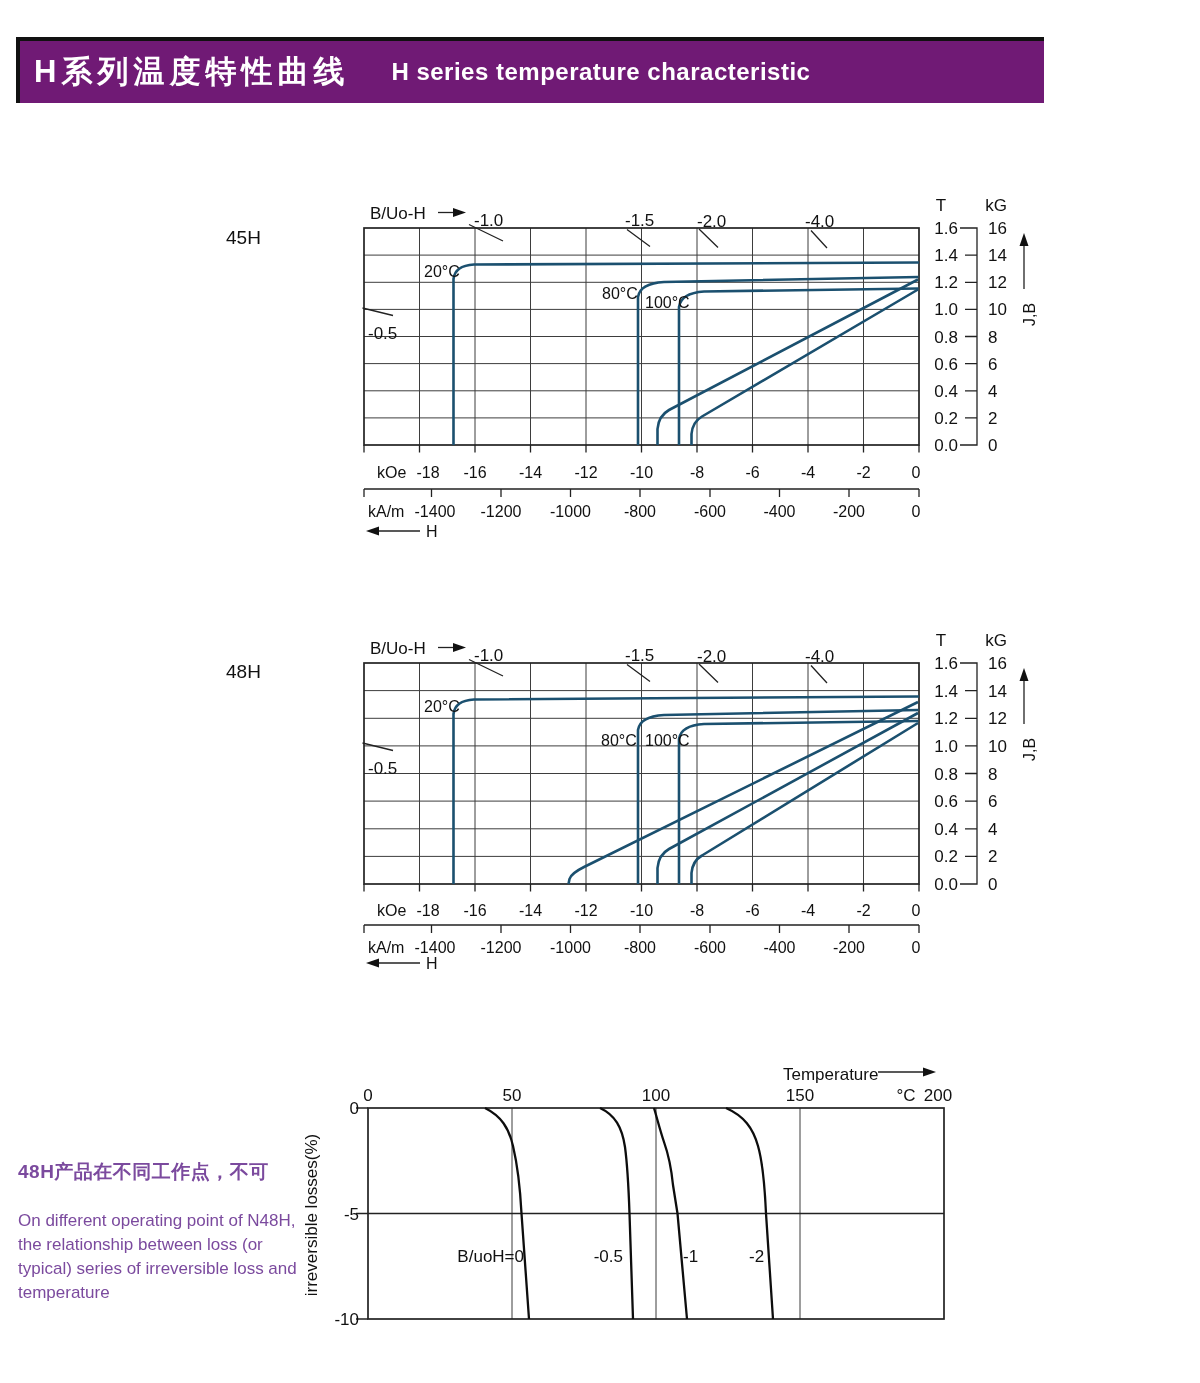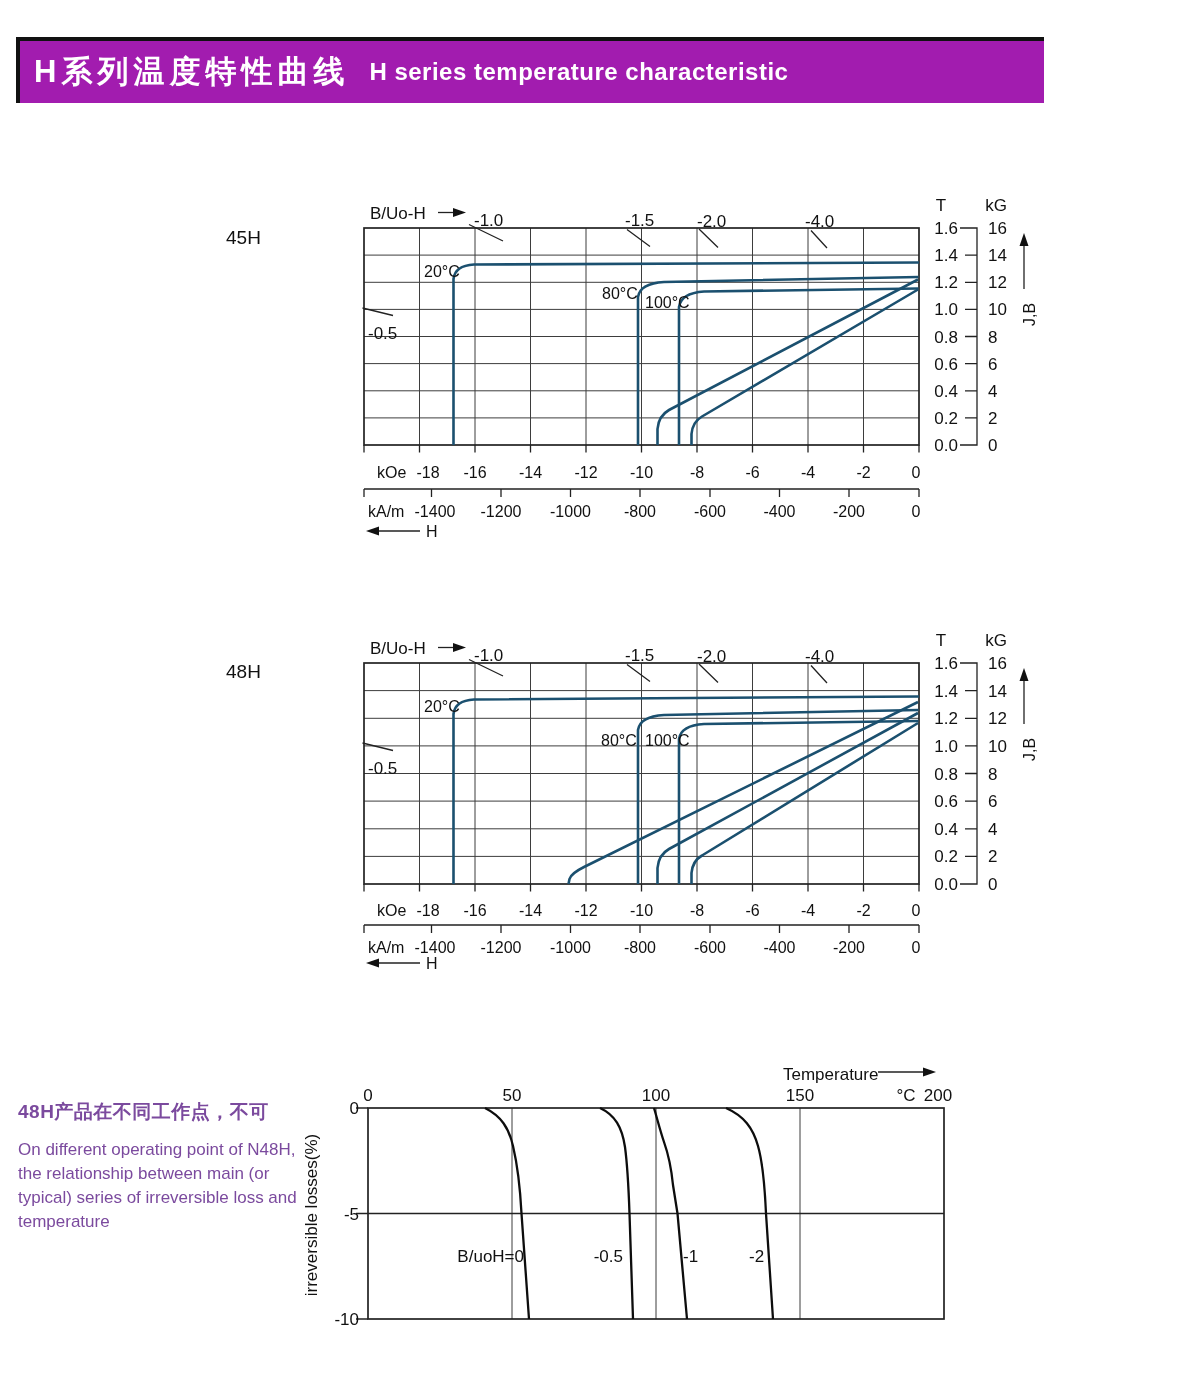--- a/index.html
+++ b/index.html
@@ -1,23 +1,23 @@
 <!DOCTYPE html>
 <html><head>
 <meta charset="utf-8">
 <style>
   html,body{margin:0;padding:0;background:#fff;}
   body{width:1200px;height:1383px;position:relative;font-family:"Liberation Sans",sans-serif;}
-  #banner{position:absolute;left:16px;top:37px;width:1010px;height:62px;background:#a21caf;
+  #banner{position:absolute;left:16px;top:37px;width:1010px;height:62px;background:#701a75;
     border-top:4px solid #111;border-left:4px solid #111;display:flex;align-items:center;padding-left:14px;}
   #banner .zh{color:#fff;font-size:31px;font-weight:bold;letter-spacing:5px;}
-  #banner .en{color:#fff;font-size:24px;font-weight:bold;margin-left:20px;letter-spacing:0.5px;}
-  #sidenote{position:absolute;left:18px;top:1099px;width:302px;}
+  #banner .en{color:#fff;font-size:24px;font-weight:bold;margin-left:42px;letter-spacing:0.5px;}
+  #sidenote{position:absolute;left:18px;top:1159px;width:302px;}
   #sidenote .zh{color:#7b4a9e;font-size:19px;font-weight:bold;line-height:26px;letter-spacing:0.5px;}
-  #sidenote .en{color:#7b4a9e;font-size:17px;line-height:24px;margin-top:13px;}
+  #sidenote .en{color:#7b4a9e;font-size:17px;line-height:24px;margin-top:24px;}
   svg{position:absolute;left:0;top:0;}
   .tx{font-family:"Liberation Sans",sans-serif;fill:#111;}
   .s16{font-size:16px}.s17{font-size:17px}.s19{font-size:19px}
   .mid{text-anchor:middle}.end{text-anchor:end}
   .grid{stroke:#3d3d3d;stroke-width:1;fill:none}
   .frame{stroke:#222;stroke-width:1.7;fill:none}
   .tick{stroke:#222;stroke-width:1.3;fill:none}
   .thin{stroke:#222;stroke-width:1.3;fill:none}
   .curve{stroke:#1b506f;stroke-width:2.6;fill:none;stroke-linejoin:round;stroke-linecap:butt}
   .bcurve{stroke:#0d0d0d;stroke-width:2.3;fill:none;stroke-linecap:butt}
@@ -28,21 +28,21 @@
 
 <div id="banner">
   <span class="zh">H系列温度特性曲线</span>
   <span class="en">H  series temperature characteristic</span>
 </div>
 
 <div id="sidenote">
   <div class="zh">48H产品在不同工作点，不可</div>
   <div class="en">
     <div>On different operating point of N48H,</div>
-    <div>the relationship between main (or</div>
+    <div>the relationship between loss (or</div>
     <div>typical) series of irreversible loss and</div>
     <div>temperature</div>
   </div>
 </div>
 
 <svg width="1200" height="1383" viewBox="0 0 1200 1383">
 
   <g>
     <path class="grid" d="M364,255.1H919M364,282.3H919M364,309.4H919M364,336.5H919M364,363.6H919M364,390.8H919M364,417.9H919M419.5,228V445M475,228V445M530.5,228V445M586,228V445M641.5,228V445M697,228V445M752.5,228V445M808,228V445M863.5,228V445"></path>
     <rect class="frame" x="364" y="228" width="555" height="217"></rect>

